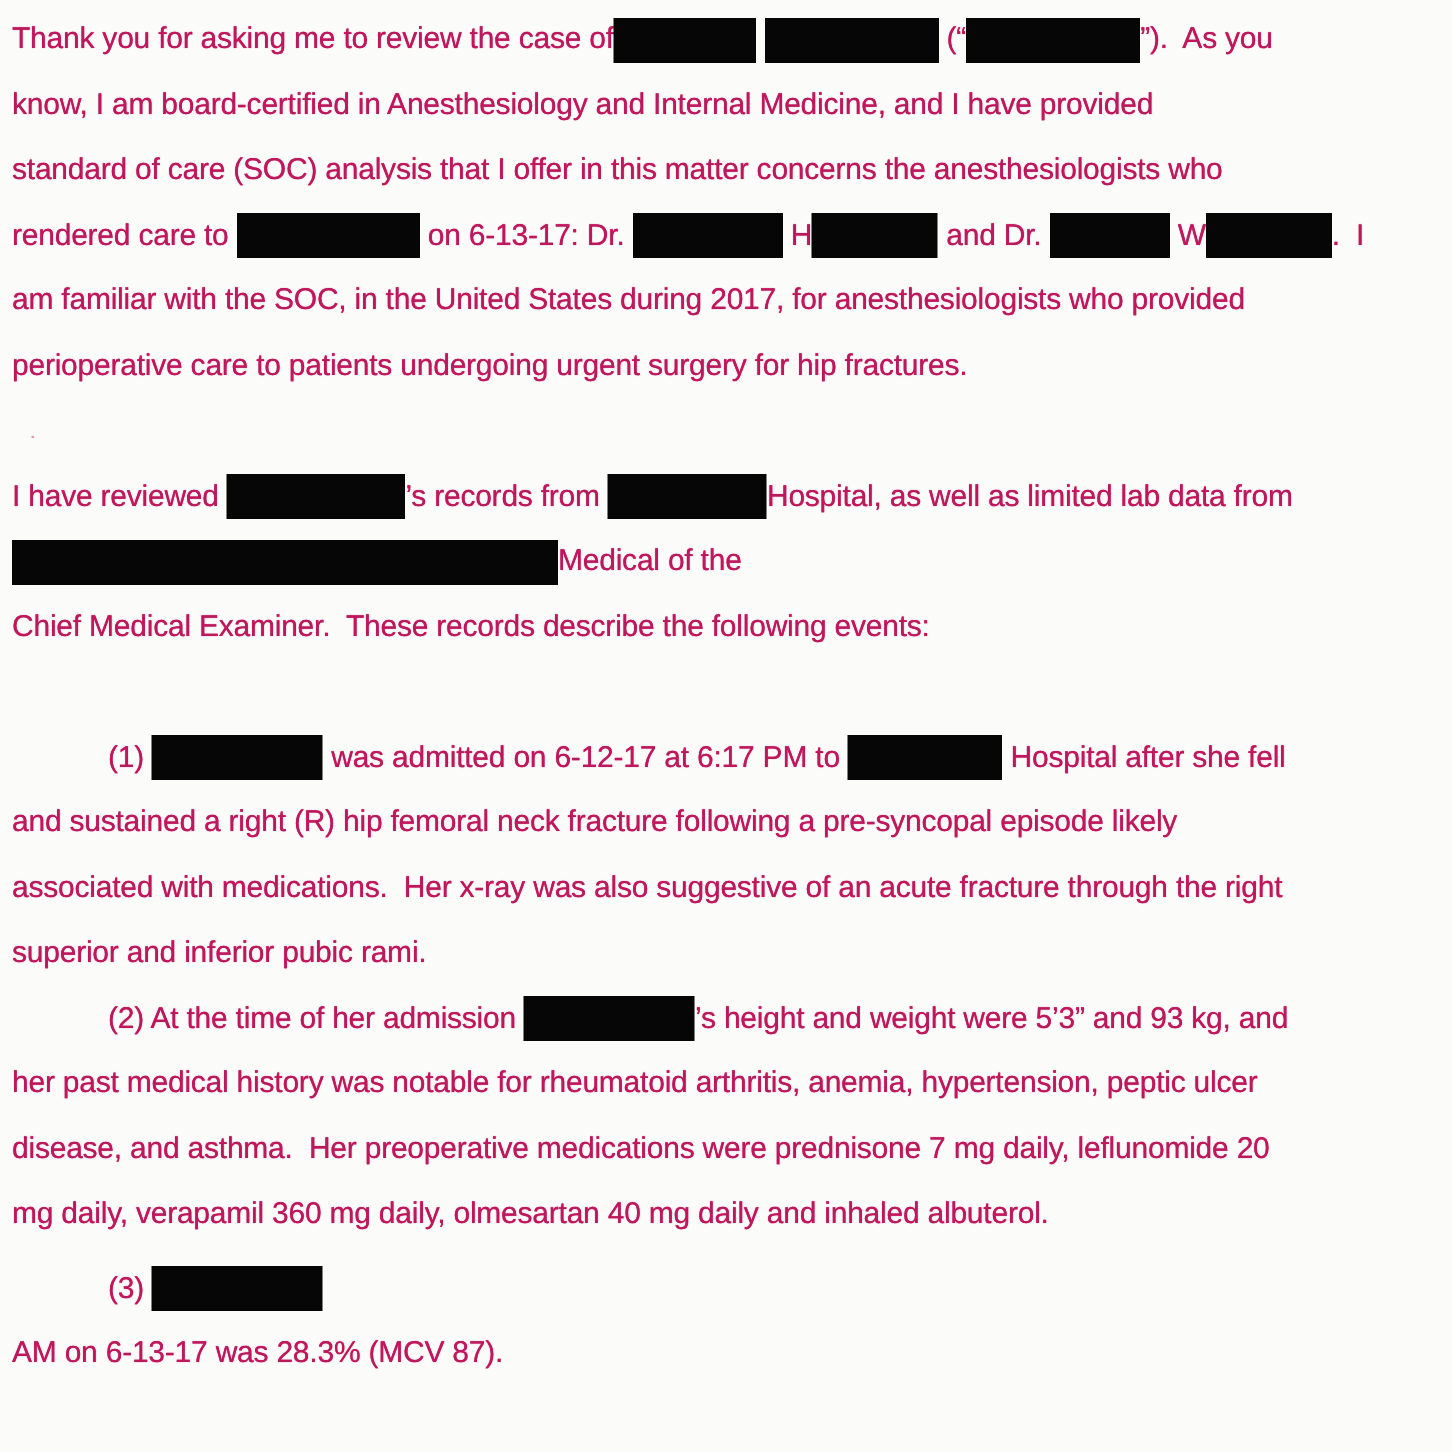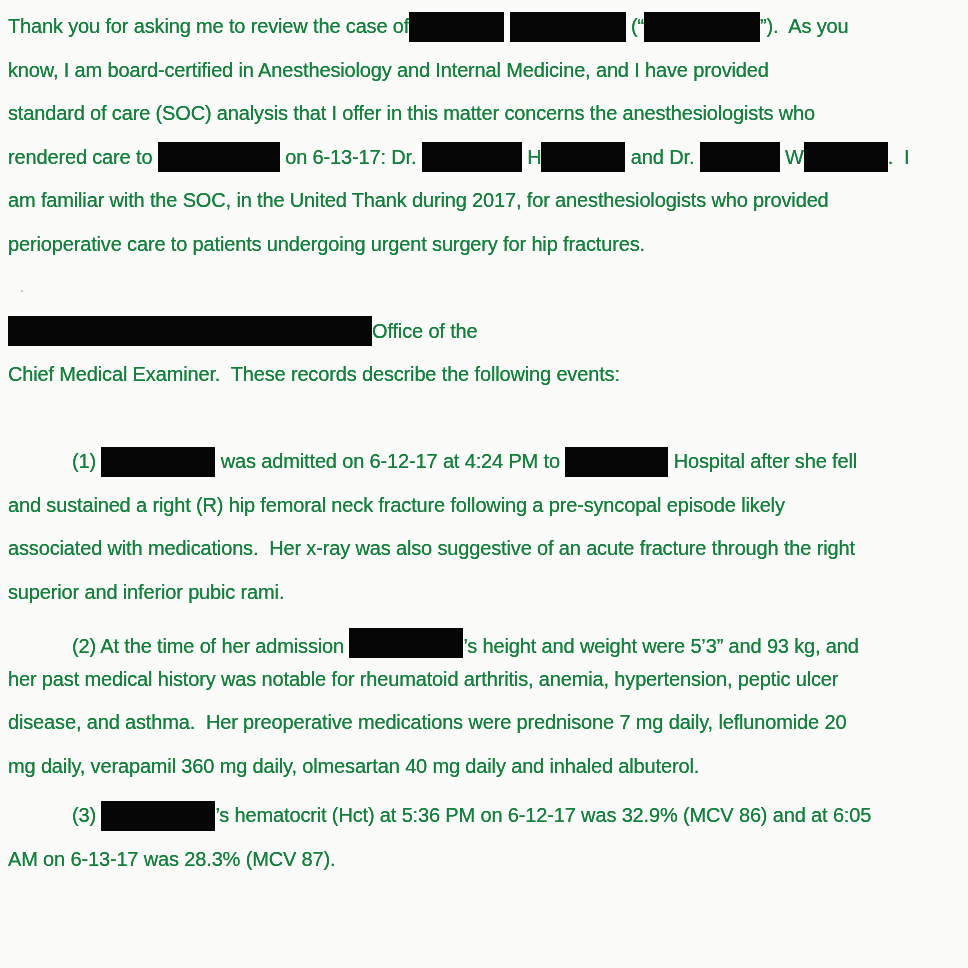--- a/index.html
+++ b/index.html
@@ -10,21 +10,21 @@
     background:#fbfbf9;
     overflow:hidden;
   }
   .page{
     box-sizing:border-box;
     width:968px;
     height:968px;
     padding:5px 10px 0 8px;
     font-family:"Liberation Sans", sans-serif;
     font-size:20px;
-    color:#15803d;
+    color:#be185d;
     letter-spacing:-0.15px;
   }
   .line{
     height:43.5px;
     display:flex;
     align-items:center;
     white-space:pre;
   }
   .run{
     text-shadow:0 0 0.6px currentColor; 
@@ -41,29 +41,30 @@
   }
 </style>
 </head>
 <body>
 
 <div class="page">
     <div class="line"><span class="run">Thank you for asking me to review the case of</span><span class="redact" style="width: 95px;"></span><span class="run"> </span><span class="redact" style="width: 116px;"></span><span class="run"> (“</span><span class="redact" style="width: 116px;"></span><span class="run">”).  As you</span></div>
     <div class="line"><span class="run">know, I am board-certified in Anesthesiology and Internal Medicine, and I have provided</span></div>
     <div class="line"><span class="run">standard of care (SOC) analysis that I offer in this matter concerns the anesthesiologists who</span></div>
     <div class="line"><span class="run">rendered care to </span><span class="redact" style="width: 122px;"></span><span class="run"> on 6-13-17: Dr. </span><span class="redact" style="width: 100px;"></span><span class="run"> H</span><span class="redact" style="width: 84px;"></span><span class="run"> and Dr. </span><span class="redact" style="width: 80px;"></span><span class="run"> W</span><span class="redact" style="width: 84px;"></span><span class="run">.  I</span></div>
-    <div class="line"><span class="run">am familiar with the SOC, in the United Thank during 2017, for anesthesiologists who provided</span></div>
+    <div class="line"><span class="run">am familiar with the SOC, in the United States during 2017, for anesthesiologists who provided</span></div>
     <div class="line"><span class="run">perioperative care to patients undergoing urgent surgery for hip fractures.</span></div>
     <div class="line" style="padding-left: 12px;"><span class="run muted">.</span></div>
-    <div class="line"><span class="redact" style="width: 160px;"></span><span class="redact" style="width: 204px;"></span><span class="run">Office of the</span></div>
+    <div class="line"><span class="run">I have reviewed </span><span class="redact" style="width: 119px;"></span><span class="run">’s records from </span><span class="redact" style="width: 106px;"></span><span class="run">Hospital, as well as limited lab data from</span></div>
+    <div class="line"><span class="redact" style="width: 160px;"></span><span class="redact" style="width: 204px;"></span><span class="run">Medical of the</span></div>
     <div class="line"><span class="run">Chief Medical Examiner.  These records describe the following events:</span></div>
     <div class="line"></div>
-    <div class="line" style="padding-left: 64px;"><span class="run">(1) </span><span class="redact" style="width: 114px;"></span><span class="run"> was admitted on 6-12-17 at 4:24 PM to </span><span class="redact" style="width: 103px;"></span><span class="run"> Hospital after she fell</span></div>
+    <div class="line" style="padding-left: 64px;"><span class="run">(1) </span><span class="redact" style="width: 114px;"></span><span class="run"> was admitted on 6-12-17 at 6:17 PM to </span><span class="redact" style="width: 103px;"></span><span class="run"> Hospital after she fell</span></div>
     <div class="line"><span class="run">and sustained a right (R) hip femoral neck fracture following a pre-syncopal episode likely</span></div>
     <div class="line"><span class="run">associated with medications.  Her x-ray was also suggestive of an acute fracture through the right</span></div>
     <div class="line"><span class="run">superior and inferior pubic rami.</span></div>
-    <div class="line" style="padding-left: 64px; align-items: flex-end;"><span class="run">(2) At the time of her admission </span><span class="redact" style="width: 114px;"></span><span class="run">’s height and weight were 5’3” and 93 kg, and</span></div>
+    <div class="line" style="padding-left: 64px;"><span class="run">(2) At the time of her admission </span><span class="redact" style="width: 114px;"></span><span class="run">’s height and weight were 5’3” and 93 kg, and</span></div>
     <div class="line"><span class="run">her past medical history was notable for rheumatoid arthritis, anemia, hypertension, peptic ulcer</span></div>
     <div class="line"><span class="run">disease, and asthma.  Her preoperative medications were prednisone 7 mg daily, leflunomide 20</span></div>
     <div class="line"><span class="run">mg daily, verapamil 360 mg daily, olmesartan 40 mg daily and inhaled albuterol.</span></div>
-    <div class="line" style="padding-left: 64px; margin-top: 6px;"><span class="run">(3) </span><span class="redact" style="width: 114px;"></span><span class="run">’s hematocrit (Hct) at 5:36 PM on 6-12-17 was 32.9% (MCV 86) and at 6:05</span></div>
+    <div class="line" style="padding-left: 64px; margin-top: 6px;"><span class="run">(3) </span><span class="redact" style="width: 114px;"></span></div>
     <div class="line"><span class="run">AM on 6-13-17 was 28.3% (MCV 87).</span></div>
   </div>
 
 </body></html>

